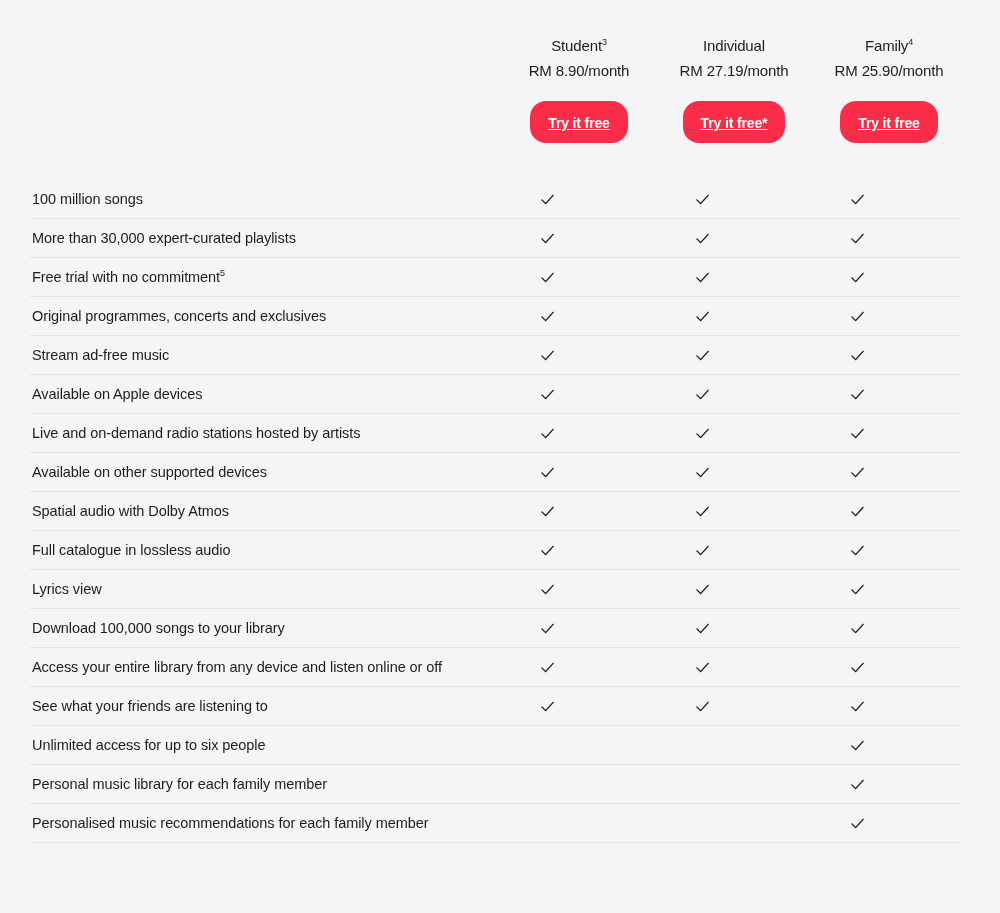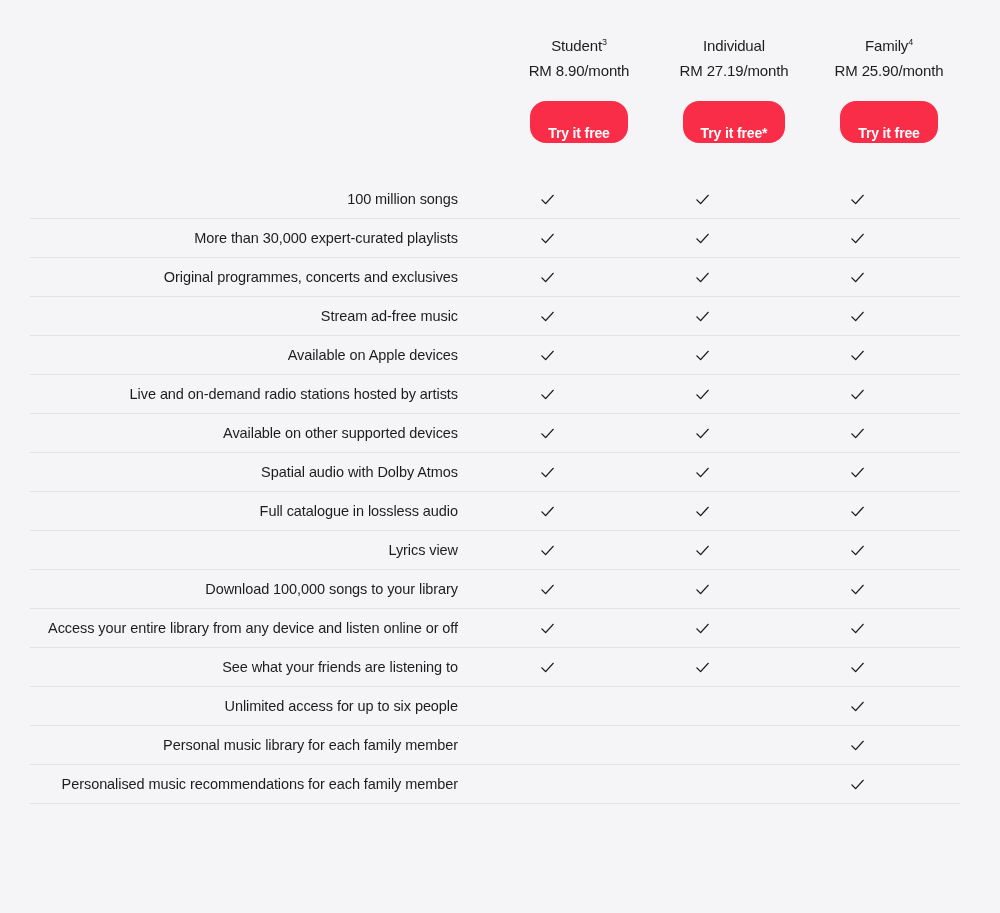--- a/index.html
+++ b/index.html
@@ -60,51 +60,51 @@
     line-height: 21px;
     font-weight: 400;
     color: #1d1d1f;
     letter-spacing: -0.01em;
     margin: 4px;
   }
 
   .try-btn {
     display: inline-block;
     margin-top: 16px;
-    padding: 16px 18px;
+    padding: 6px 18px;
     height: 42px;
     line-height: 32px;
     border: none;
     border-radius: 16px;
     background: #fa2d48;
     color: #ffffff;
     font-family: "Liberation Sans", "DejaVu Sans", sans-serif;
     font-size: 14px;
     font-weight: 700;
     letter-spacing: -0.01em;
     cursor: pointer;
     white-space: nowrap;
+    text-decoration: underline;
   }
 
   
   .features {
     position: absolute;
     top: 180px;
     left: 30px;
     width: 930px;
   }
 
   .feature-row {
     position: relative;
     display: flex;
     align-items: center;
     border-bottom: 1px solid #e3e3e5;
     min-height: 39px;
     box-sizing: border-box;
-    text-align: right;
   }
   .feature-row:first-child {
     border-top: none;
   }
 
   .feature-label {
     width: 440px;
     flex: none;
     font-size: 14.5px;
     line-height: 20px;
@@ -192,20 +192,32 @@
               <path d="M2 8.4 L6 12.4 L14 3.6" fill="none" stroke="#1d1d1f" stroke-width="1.5" stroke-linecap="round" stroke-linejoin="round"></path>
             </svg></span></div>
         <div class="cell"><span class="check"><svg viewBox="0 0 16 16" aria-hidden="true">
               <path d="M2 8.4 L6 12.4 L14 3.6" fill="none" stroke="#1d1d1f" stroke-width="1.5" stroke-linecap="round" stroke-linejoin="round"></path>
             </svg></span></div>
         <div class="cell"><span class="check"><svg viewBox="0 0 16 16" aria-hidden="true">
               <path d="M2 8.4 L6 12.4 L14 3.6" fill="none" stroke="#1d1d1f" stroke-width="1.5" stroke-linecap="round" stroke-linejoin="round"></path>
             </svg></span></div>
       </div>
       <div class="feature-row">
+        <div class="feature-label"><span>Free trial with no commitment</span><sup>5</sup></div>
+        <div class="cell"><span class="check"><svg viewBox="0 0 16 16" aria-hidden="true">
+              <path d="M2 8.4 L6 12.4 L14 3.6" fill="none" stroke="#1d1d1f" stroke-width="1.5" stroke-linecap="round" stroke-linejoin="round"></path>
+            </svg></span></div>
+        <div class="cell"><span class="check"><svg viewBox="0 0 16 16" aria-hidden="true">
+              <path d="M2 8.4 L6 12.4 L14 3.6" fill="none" stroke="#1d1d1f" stroke-width="1.5" stroke-linecap="round" stroke-linejoin="round"></path>
+            </svg></span></div>
+        <div class="cell"><span class="check"><svg viewBox="0 0 16 16" aria-hidden="true">
+              <path d="M2 8.4 L6 12.4 L14 3.6" fill="none" stroke="#1d1d1f" stroke-width="1.5" stroke-linecap="round" stroke-linejoin="round"></path>
+            </svg></span></div>
+      </div>
+      <div class="feature-row">
         <div class="feature-label"><span>Original programmes, concerts and exclusives</span></div>
         <div class="cell"><span class="check"><svg viewBox="0 0 16 16" aria-hidden="true">
               <path d="M2 8.4 L6 12.4 L14 3.6" fill="none" stroke="#1d1d1f" stroke-width="1.5" stroke-linecap="round" stroke-linejoin="round"></path>
             </svg></span></div>
         <div class="cell"><span class="check"><svg viewBox="0 0 16 16" aria-hidden="true">
               <path d="M2 8.4 L6 12.4 L14 3.6" fill="none" stroke="#1d1d1f" stroke-width="1.5" stroke-linecap="round" stroke-linejoin="round"></path>
             </svg></span></div>
         <div class="cell"><span class="check"><svg viewBox="0 0 16 16" aria-hidden="true">
               <path d="M2 8.4 L6 12.4 L14 3.6" fill="none" stroke="#1d1d1f" stroke-width="1.5" stroke-linecap="round" stroke-linejoin="round"></path>
             </svg></span></div>

